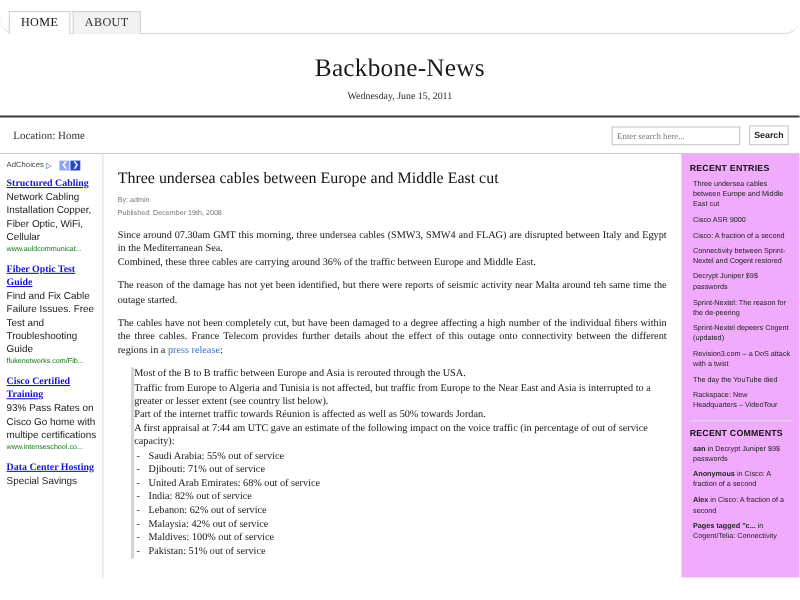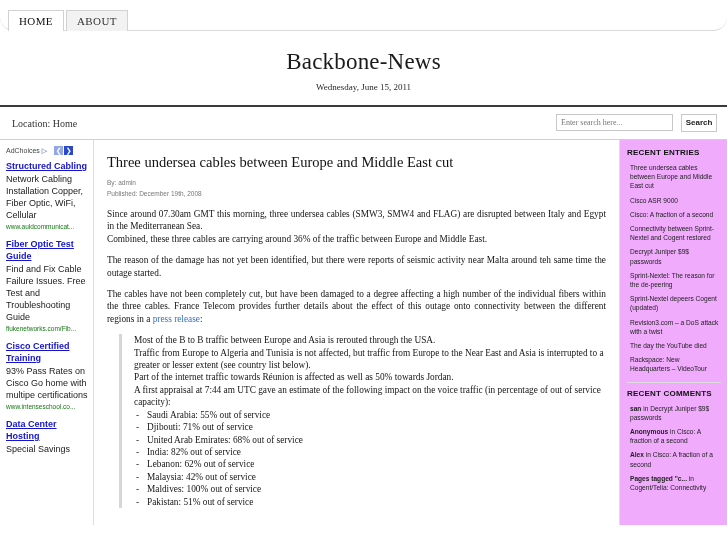--- a/index.html
+++ b/index.html
@@ -81,20 +81,21 @@
     background: #fff;
   }
   .location-text {
     font-family: "Liberation Serif", serif;
     font-size: 10px;
     color: #333;
   }
   .search-wrap {
     margin-left: auto;
     display: flex;
+    align-items: center;
   }
   .search-input {
     width: 117px;
     height: 17px;
     box-sizing: border-box;
     border: 1px solid #c8c8c8;
     font-family: "Liberation Serif", serif;
     font-size: 8px;
     color: #555;
     padding: 1px 4px;
@@ -163,21 +164,21 @@
     text-align: center;
     color: #fff;
     background: #2a49c9;
     margin-left: 1px;
     font-family: "Liberation Sans", sans-serif;
     cursor: pointer;
   }
   .ad-arrow.prev { background: #93a6e8; }
   .ad-block { margin-bottom: 7px; }
   .ad-title {
-    font-family: Liberation Sans, sans-serif;
+    font-family: Liberation Serif, serif;
     font-size: 9px;
     font-weight: bold;
     color: #1414cc;
     text-decoration: underline;
     line-height: 12px;
     display: block;
     cursor: pointer;
   }
   .ad-body {
     font-family: "Liberation Sans", sans-serif;
@@ -228,21 +229,21 @@
     text-align: justify;
   }
   .article-body p { margin: 0 0 9px 0; }
   a.inline-link {
     color: #3973c4;
     text-decoration: none;
     cursor: pointer;
   }
   blockquote.quote {
     margin: 0 0 0 12px;
-    padding: 0 0 0 12px;
+    padding: 0 0 0 0;
     border-left: 3px solid #d6d6d6;
     font-family: "Liberation Serif", serif;
     font-size: 9.3px;
     line-height: 12.4px;
     text-align: left;
   }
   blockquote.quote p { margin: 0; }
   blockquote.quote ul {
     list-style: none;
     margin: 0;

